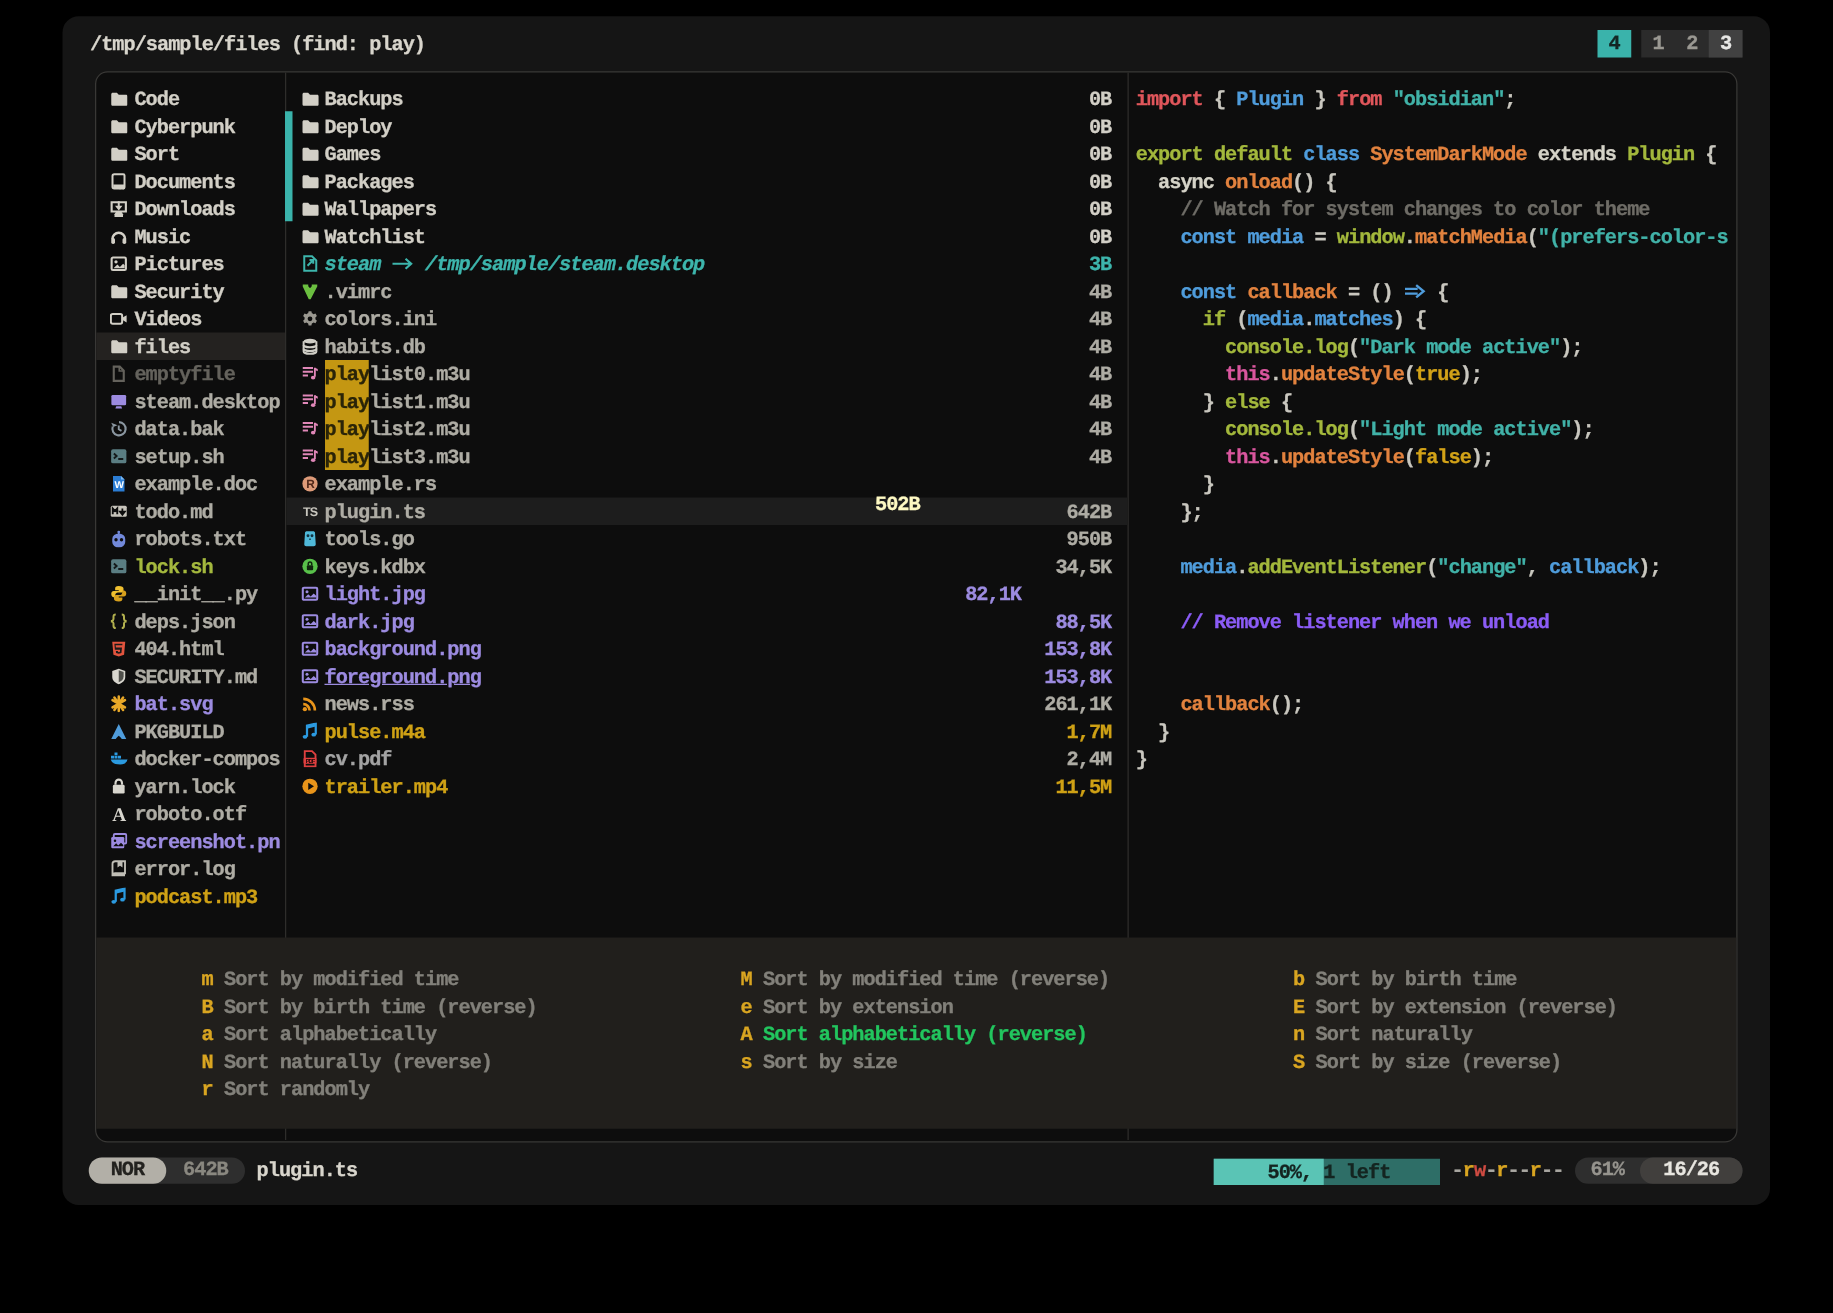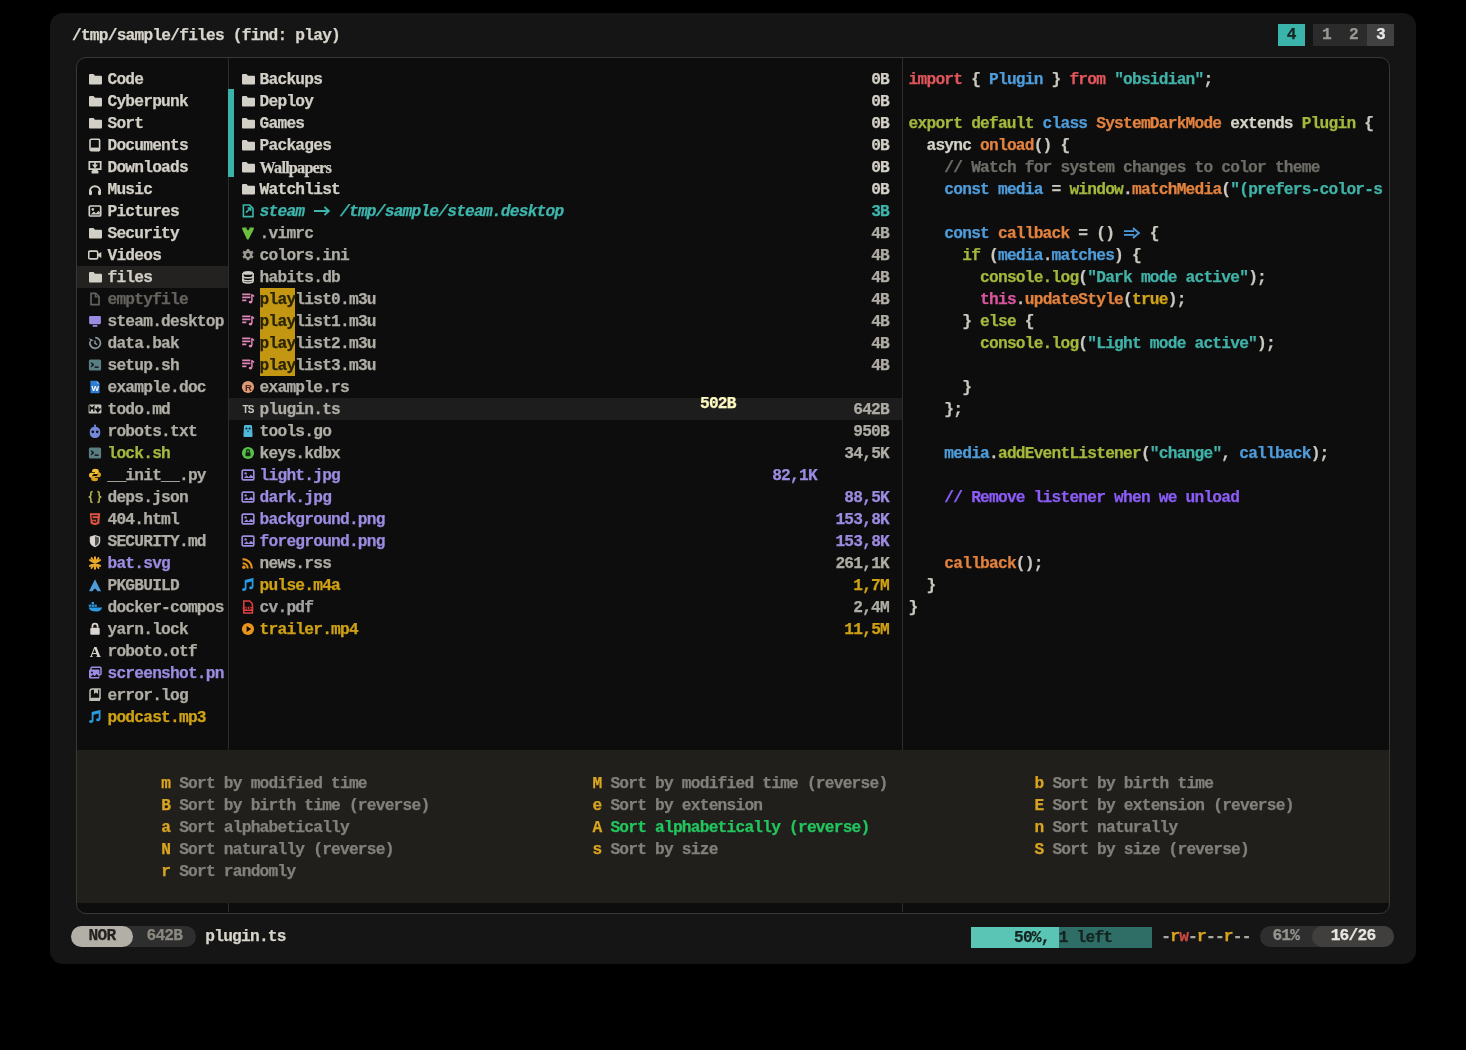--- a/index.html
+++ b/index.html
@@ -208,21 +208,21 @@
 <div class="row" style="left:259.6px;top:113.3px;color:#d2cfc6;">Games</div>
 <div class="row" style="left:700px;top:113.3px;width:189px;text-align:right;color:#d2cfc6">0B</div>
 <svg class="ic" style="left:241px;top:138px;fill:#d2cfc6" viewBox="0 0 14 14">
     <path d="M1 3.4c0-.8.5-1.3 1.3-1.3h3.2l1.5 1.7h5.7c.8 0 1.3.5 1.3 1.3v6.2c0 .8-.5 1.3-1.3 1.3H2.3c-.8 0-1.3-.5-1.3-1.3z"></path>
   </svg>
 <div class="row" style="left:259.6px;top:135.3px;color:#d2cfc6;">Packages</div>
 <div class="row" style="left:700px;top:135.3px;width:189px;text-align:right;color:#d2cfc6">0B</div>
 <svg class="ic" style="left:241px;top:160px;fill:#d2cfc6" viewBox="0 0 14 14">
     <path d="M1 3.4c0-.8.5-1.3 1.3-1.3h3.2l1.5 1.7h5.7c.8 0 1.3.5 1.3 1.3v6.2c0 .8-.5 1.3-1.3 1.3H2.3c-.8 0-1.3-.5-1.3-1.3z"></path>
   </svg>
-<div class="row" style="left:259.6px;top:157.3px;color:#d2cfc6;font-family:Liberation Serif, serif;">Wallpapers</div>
+<div class="row" style="left:259.6px;top:157.3px;color:#d2cfc6;">Wallpapers</div>
 <div class="row" style="left:700px;top:157.3px;width:189px;text-align:right;color:#d2cfc6">0B</div>
 <svg class="ic" style="left:241px;top:182px;fill:#d2cfc6" viewBox="0 0 14 14">
     <path d="M1 3.4c0-.8.5-1.3 1.3-1.3h3.2l1.5 1.7h5.7c.8 0 1.3.5 1.3 1.3v6.2c0 .8-.5 1.3-1.3 1.3H2.3c-.8 0-1.3-.5-1.3-1.3z"></path>
   </svg>
 <div class="row" style="left:259.6px;top:179.3px;color:#d2cfc6;">Watchlist</div>
 <div class="row" style="left:700px;top:179.3px;width:189px;text-align:right;color:#d2cfc6">0B</div>
 <svg class="ic" style="left:241px;top:204px;fill:#3db5ac" viewBox="0 0 14 14">
     <path d="M2.4 1h6.2L12 4.4v8.2H2.4z" fill="none" stroke-width="1.6" stroke="#3db5ac"></path>
     <path d="M5 8.6L9.4 4.2M9.6 7V4H6.6" fill="none" stroke-width="1.6" stroke="#3db5ac"></path>
   </svg>
@@ -326,21 +326,21 @@
     <circle cx="4.6" cy="5.4" r="1.2"></circle>
     <path d="M2.9 10l2.7-2.7 1.9 1.9 2.5-2.5 2.1 2.1V10z"></path>
   </svg>
 <div class="row" style="left:259.6px;top:509.3px;color:#9c8be0;">background.png</div>
 <div class="row" style="left:700px;top:509.3px;width:189px;text-align:right;color:#9c8be0">153,8K</div>
 <svg class="ic" style="left:241px;top:534px;fill:#9c8be0" viewBox="0 0 14 14">
     <rect x="1.2" y="2.2" width="11.6" height="9.6" rx="1" fill="none" stroke-width="1.7" stroke="#9c8be0"></rect>
     <circle cx="4.6" cy="5.4" r="1.2"></circle>
     <path d="M2.9 10l2.7-2.7 1.9 1.9 2.5-2.5 2.1 2.1V10z"></path>
   </svg>
-<div class="row" style="left:259.6px;top:531.3px;color:#9c8be0;">foreground.png</div>
+<div class="row" style="left:259.6px;top:531.3px;color:#9c8be0;text-decoration:underline;">foreground.png</div>
 <div class="row" style="left:700px;top:531.3px;width:189px;text-align:right;color:#9c8be0">153,8K</div>
 <svg class="ic" style="left:241px;top:556px;fill:#e8941a" viewBox="0 0 14 14">
     <path d="M1.6 3.1a9.3 9.3 0 0 1 9.3 9.3" fill="none" stroke-width="2.1" stroke="#e8941a"></path>
     <path d="M1.6 7.3a5.1 5.1 0 0 1 5.1 5.1" fill="none" stroke-width="2.1" stroke="#e8941a"></path>
     <circle cx="2.9" cy="11.3" r="1.7"></circle>
   </svg>
 <div class="row" style="left:259.6px;top:553.3px;color:#aeaca4;">news.rss</div>
 <div class="row" style="left:700px;top:553.3px;width:189px;text-align:right;color:#aeaca4">261,1K</div>
 <svg class="ic" style="left:241px;top:578px;fill:#2b9ae0" viewBox="0 0 14 14">
     <path d="M4.6 11.4V2.6L11.6 1v8.6" fill="none" stroke-width="1.8" stroke="#2b9ae0"></path>
@@ -370,20 +370,21 @@
 <div class="row" style="left:5.6px;top:99.3px"><span style="color:#c9c7bf">    </span><span style="color:#6e6c66">// Watch for system changes to color theme</span></div>
 <div class="row" style="left:5.6px;top:121.3px"><span style="color:#c9c7bf">    </span><span style="color:#4f9cdb">const media</span><span style="color:#c9c7bf"> = </span><span style="color:#a3b83c">window</span><span style="color:#c9c7bf">.</span><span style="color:#e2823e">matchMedia</span><span style="color:#c9c7bf">(</span><span style="color:#41b2a8">"(prefers-color-s</span></div>
 <div class="row" style="left:5.6px;top:165.3px"><span style="color:#c9c7bf">    </span><span style="color:#4f9cdb">const</span><span style="color:#c9c7bf"> </span><span style="color:#e2823e">callback</span><span style="color:#c9c7bf"> = () </span><svg class="arr" viewBox="0 0 18 12">
         <path d="M1 4.1h10.2M1 7.9h10.2M10 1l6 5-6 5" fill="none" stroke="#4f9cdb" stroke-width="1.9"></path>
       </svg><span style="color:#c9c7bf"> {</span></div>
 <div class="row" style="left:5.6px;top:187.3px"><span style="color:#c9c7bf">      </span><span style="color:#a3b83c">if</span><span style="color:#c9c7bf"> (</span><span style="color:#4f9cdb">media</span><span style="color:#c9c7bf">.</span><span style="color:#4f9cdb">matches</span><span style="color:#c9c7bf">) {</span></div>
 <div class="row" style="left:5.6px;top:209.3px"><span style="color:#c9c7bf">        </span><span style="color:#a3b83c">console.log</span><span style="color:#c9c7bf">(</span><span style="color:#41b2a8">"Dark mode active"</span><span style="color:#c9c7bf">);</span></div>
 <div class="row" style="left:5.6px;top:231.3px"><span style="color:#c9c7bf">        </span><span style="color:#d9569e">this</span><span style="color:#c9c7bf">.</span><span style="color:#e2823e">updateStyle</span><span style="color:#c9c7bf">(</span><span style="color:#d2a218">true</span><span style="color:#c9c7bf">);</span></div>
 <div class="row" style="left:5.6px;top:253.3px"><span style="color:#c9c7bf">      } </span><span style="color:#a3b83c">else</span><span style="color:#c9c7bf"> {</span></div>
 <div class="row" style="left:5.6px;top:275.3px"><span style="color:#c9c7bf">        </span><span style="color:#a3b83c">console.log</span><span style="color:#c9c7bf">(</span><span style="color:#41b2a8">"Light mode active"</span><span style="color:#c9c7bf">);</span></div>
+<div class="row" style="left:5.6px;top:297.3px"><span style="color:#c9c7bf">        </span><span style="color:#d9569e">this</span><span style="color:#c9c7bf">.</span><span style="color:#e2823e">updateStyle</span><span style="color:#c9c7bf">(</span><span style="color:#d2a218">false</span><span style="color:#c9c7bf">);</span></div>
 <div class="row" style="left:5.6px;top:319.3px"><span style="color:#c9c7bf">      }</span></div>
 <div class="row" style="left:5.6px;top:341.3px"><span style="color:#c9c7bf">    };</span></div>
 <div class="row" style="left:5.6px;top:385.3px"><span style="color:#c9c7bf">    </span><span style="color:#4f9cdb">media</span><span style="color:#c9c7bf">.</span><span style="color:#a3b83c">addEventListener</span><span style="color:#c9c7bf">(</span><span style="color:#41b2a8">"change"</span><span style="color:#c9c7bf">, </span><span style="color:#4f9cdb">callback</span><span style="color:#c9c7bf">);</span></div>
 <div class="row" style="left:5.6px;top:429.3px"><span style="color:#c9c7bf">    </span><span style="color:#8b5cf6">// Remove listener when we unload</span></div>
 <div class="row" style="left:5.6px;top:495.3px"><span style="color:#c9c7bf">    </span><span style="color:#e2823e">callback</span><span style="color:#c9c7bf">();</span></div>
 <div class="row" style="left:5.6px;top:517.3px"><span style="color:#c9c7bf">  }</span></div>
 <div class="row" style="left:5.6px;top:539.3px"><span style="color:#c9c7bf">}</span></div>
 </div>
 <div class="ab" style="left:77px;top:750px;width:1312px;height:153px;background:#211f1c"></div>
 <div class="row" style="left:161.2px;top:773.3px;color:#d9a521">m</div>

